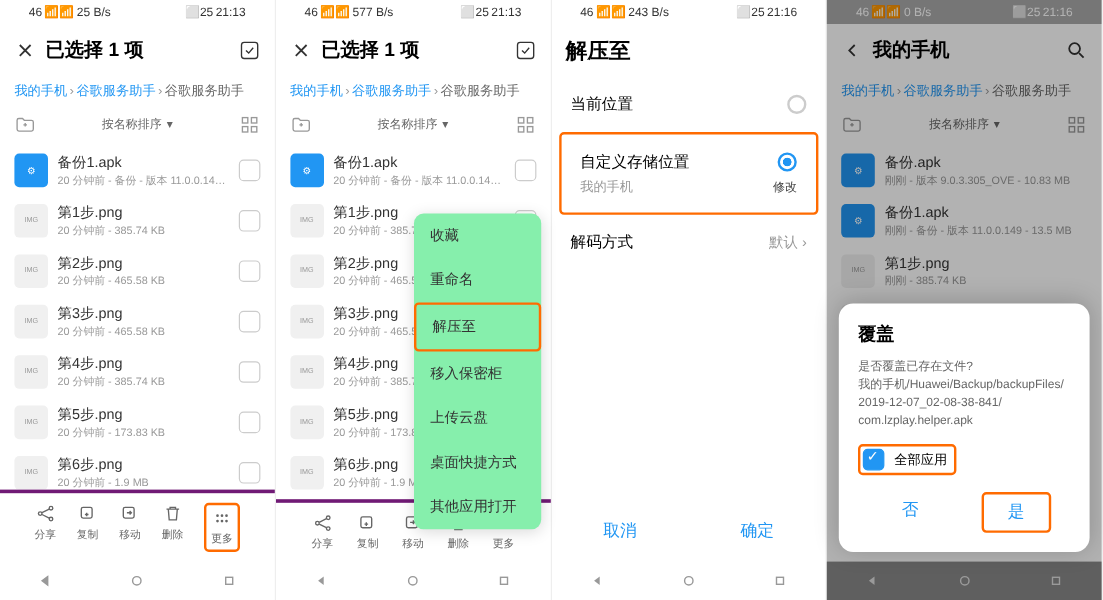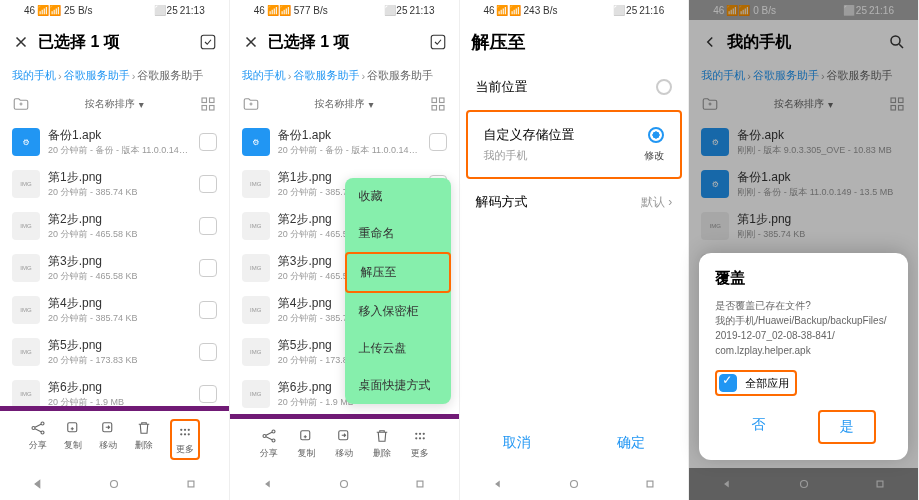--- a/index.html
+++ b/index.html
@@ -19,21 +19,21 @@
 .file-item{display:flex;align-items:center;padding:6px 12px;gap:8px}
 .file-icon{width:28px;height:28px;border-radius:4px;display:flex;align-items:center;justify-content:center;font-size:8px;color:#fff;flex-shrink:0}
 .file-icon.apk{background:#2196f3}
 .file-icon.img{background:#f0f0f0;color:#999;font-size:6px}
 .file-info{flex:1;min-width:0}
 .file-name{font-size:12px;color:#333;white-space:nowrap;overflow:hidden;text-overflow:ellipsis}
 .file-meta{font-size:9px;color:#999;white-space:nowrap;overflow:hidden;text-overflow:ellipsis}
 .checkbox{width:18px;height:18px;border:1.5px solid #ccc;border-radius:4px;flex-shrink:0}
 .checkbox.checked{background:#2196f3;border-color:#2196f3;position:relative}
 .checkbox.checked::after{content:"✓";color:#fff;position:absolute;top:-2px;left:2px;font-size:12px}
-.bottom-bar{display:flex;justify-content:space-around;padding:8px 20px;border-top:5px solid #701a75}
+.bottom-bar{display:flex;justify-content:space-around;padding:8px 20px;border-top:3px solid #701a75}
 .bottom-btn{display:flex;flex-direction:column;align-items:center;gap:2px;font-size:9px;color:#666}
 .bottom-btn svg{width:18px;height:18px}
 .nav-bar{height:32px;display:flex;justify-content:space-around;align-items:center;color:#999}
 .nav-bar svg{width:14px;height:14px}
 .hl{border:2px solid #ff6b00;border-radius:4px}
 .menu-popup{position:absolute;right:8px;top:178px;width:106px;background:#86efac;border-radius:8px;box-shadow:0 2px 12px rgba(0,0,0,0.15);z-index:10}
 .menu-item{padding:10px 14px;font-size:12px;color:#333}
 .option-row{display:flex;justify-content:space-between;align-items:center;padding:14px 16px;font-size:13px}
 .radio{width:16px;height:16px;border:2px solid #ccc;border-radius:50%}
 .radio.on{border-color:#2196f3;background:radial-gradient(circle,#2196f3 40%,transparent 45%)}
@@ -316,20 +316,21 @@
       </div>
       <div class="file-item"></div>
     </div>
   <div class="menu-popup">
     <div class="menu-item">收藏</div>
     <div class="menu-item">重命名</div>
     <div class="menu-item hl">解压至</div>
     <div class="menu-item">移入保密柜</div>
     <div class="menu-item">上传云盘</div>
     <div class="menu-item">桌面快捷方式</div>
+    <div class="menu-item">其他应用打开</div>
   </div>
   <div class="bottom-bar">
     <div class="bottom-btn">
         <svg viewBox="0 0 24 24" fill="none" stroke="#666" stroke-width="1.5">
           <circle cx="6" cy="12" r="2"></circle>
           <circle cx="18" cy="6" r="2"></circle>
           <circle cx="18" cy="18" r="2"></circle>
           <path d="M8 11l8-4M8 13l8 4"></path>
         </svg>
         <span>分享</span>

